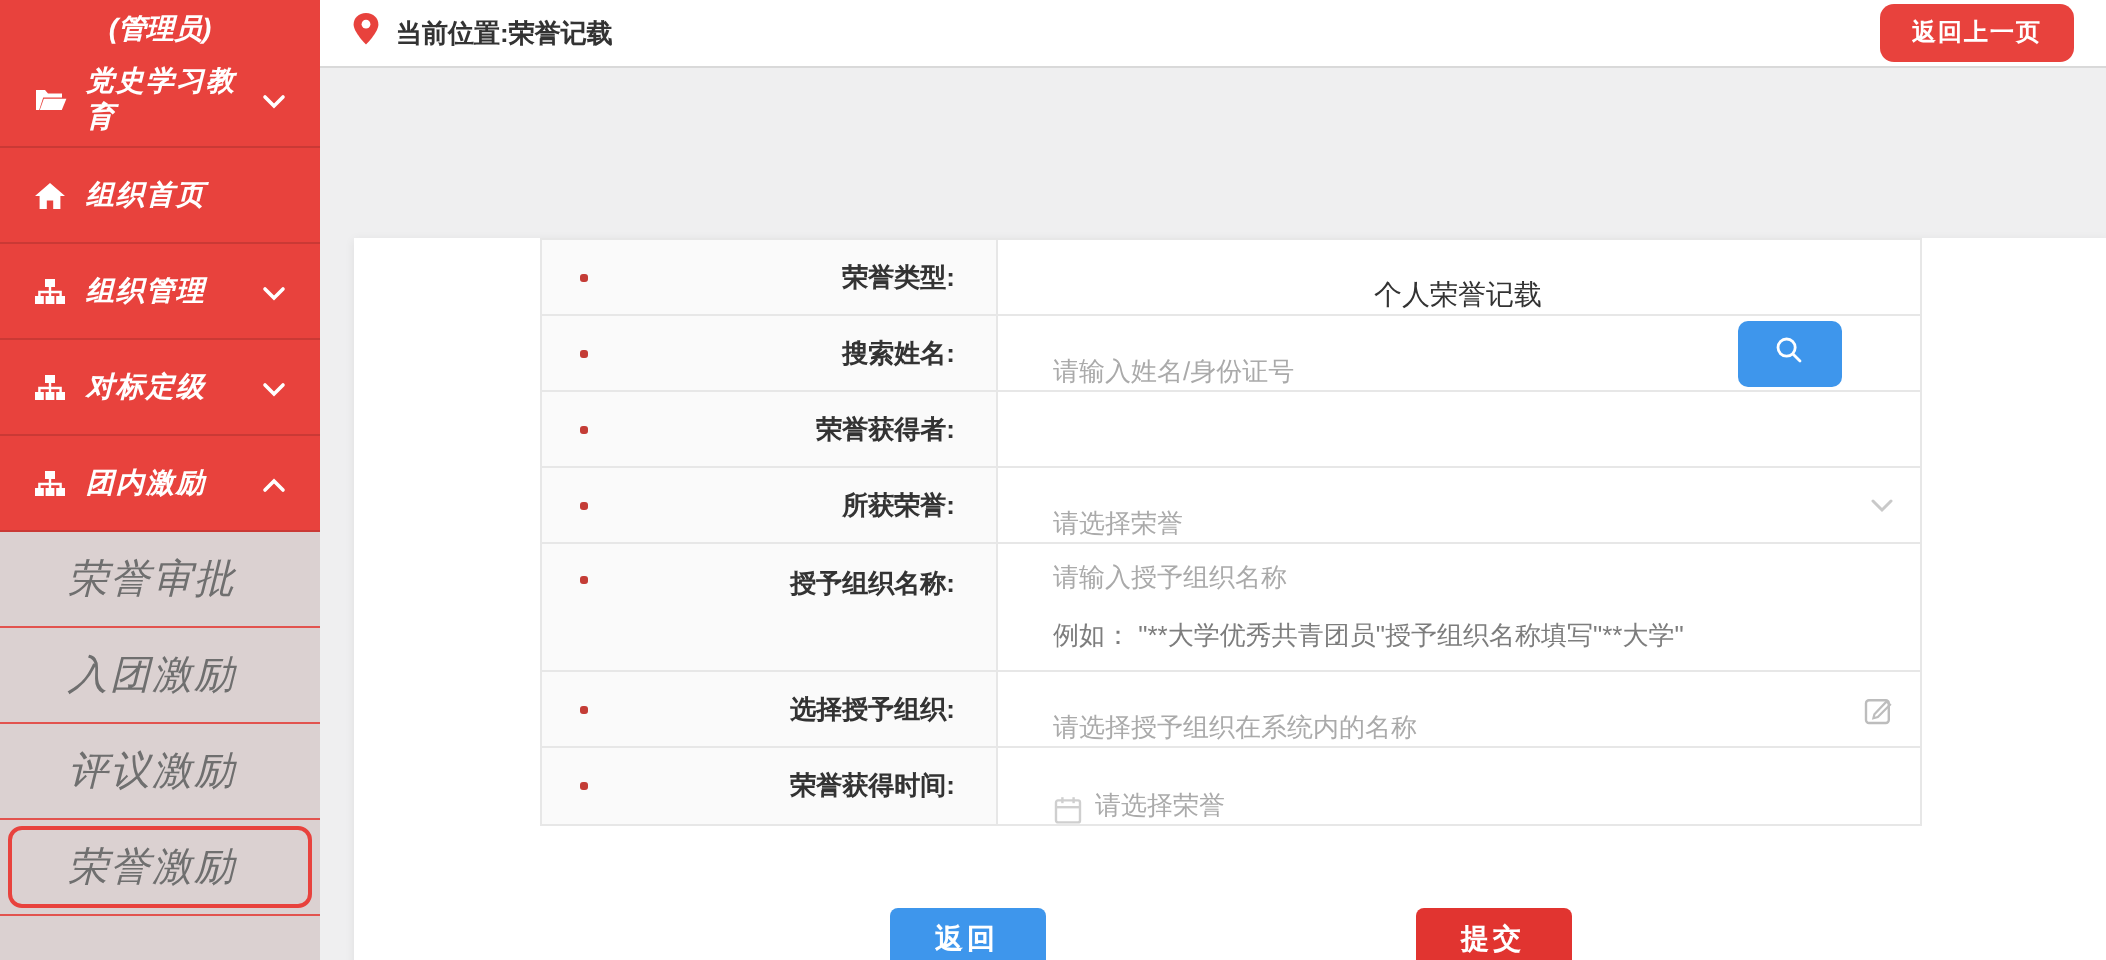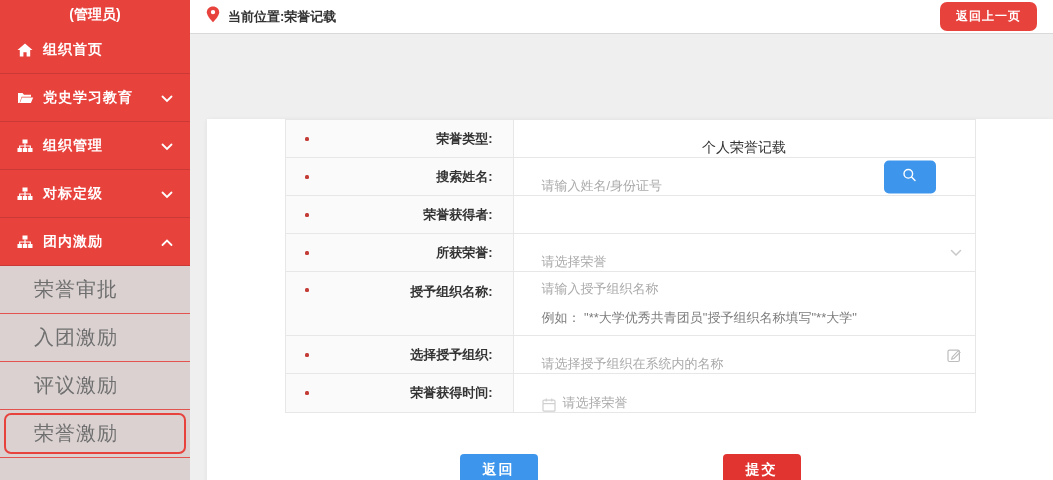--- a/index.html
+++ b/index.html
@@ -1,21 +1,21 @@
 <!DOCTYPE html>
 <html><head>
 <meta charset="utf-8">
 <style>
   * { margin:0; padding:0; box-sizing:border-box; }
   html,body { width:1053px; height:480px; overflow:hidden; }
   body { font-family:"Liberation Sans","DejaVu Sans",sans-serif; background:#efeff0; }
   .app { display:flex; width:1053px; height:480px; }
 
   
-  .sidebar { width:190px; background:#e8423d; display:flex; flex-direction:column; flex-shrink:0; }
+  .sidebar { width:160px; background:#e8423d; display:flex; flex-direction:column; flex-shrink:0;font-style:italic; }
   .admin-label { text-align:center; color:#fff; font-size:14px; font-weight:700; padding:6px 0 2px; }
   .menu-item { height:48px; display:flex; align-items:center; padding:0 17px;
                color:#fff; font-size:14px; font-weight:600; cursor:pointer;
                border-bottom:1px solid rgba(0,0,0,0.13); }
   .menu-item .mi-icon { width:17px; height:15px; margin-right:9px; display:flex; align-items:center; }
   .menu-item .mi-label { flex:1; letter-spacing:1px; }
   .submenu { background:#dbd1d1; flex:1; }
   .submenu-item { height:48px; display:flex; align-items:center; padding-left:34px;
                   color:#6f6f6f; font-size:20px; cursor:pointer; position:relative;
                   border-bottom:1px solid #e2534e; letter-spacing:1px; }
@@ -69,40 +69,40 @@
 </head>
 <body>
 
 <div class="app">
 
   <div class="sidebar">
     <div class="admin-label">(管理员)</div>
 
     <div class="menu-item">
       <span class="mi-icon">
-        <svg width="16" height="14" viewBox="0 0 16 14">
-            <path d="M8 0.5 L15.5 7 H13.2 V13.5 H9.6 V9.2 H6.4 V13.5 H2.8 V7 H0.5 Z" fill="#fff"></path>
-          </svg>
-      </span>
-      <span class="mi-label">组织首页</span>
-    </div>
-
-    <div class="menu-item">
-      <span class="mi-icon">
         <svg width="17" height="14" viewBox="0 0 17 14">
             <path d="M1 2 h4.5 l1.5 1.7 H14 v2 H4.6 L2.6 12 H1 Z" fill="#fff"></path>
             <path d="M4.9 6.4 H16.2 L13.9 12 H2.9 Z" fill="#fff"></path>
           </svg>
       </span>
       <span class="mi-label">党史学习教育</span>
       <span>
         <svg width="12" height="8" viewBox="0 0 12 8">
             <polyline points="1.5,1.5 6,6 10.5,1.5" fill="none" stroke="#fff" stroke-width="1.8" stroke-linecap="round"></polyline>
           </svg>
       </span>
+    </div>
+
+    <div class="menu-item">
+      <span class="mi-icon">
+        <svg width="16" height="14" viewBox="0 0 16 14">
+            <path d="M8 0.5 L15.5 7 H13.2 V13.5 H9.6 V9.2 H6.4 V13.5 H2.8 V7 H0.5 Z" fill="#fff"></path>
+          </svg>
+      </span>
+      <span class="mi-label">组织首页</span>
     </div>
 
     <div class="menu-item">
       <span class="mi-icon">
         <svg width="16" height="14" viewBox="0 0 16 14">
             <rect x="5.5" y="0.5" width="5" height="4" fill="#fff"></rect>
             <rect x="0.5" y="9" width="4.4" height="4" fill="#fff"></rect>
             <rect x="5.8" y="9" width="4.4" height="4" fill="#fff"></rect>
             <rect x="11.1" y="9" width="4.4" height="4" fill="#fff"></rect>
             <path d="M8 4.5 V7 M2.7 9 V7 H13.3 V9 M8 7 V9" stroke="#fff" stroke-width="1.2" fill="none"></path>

